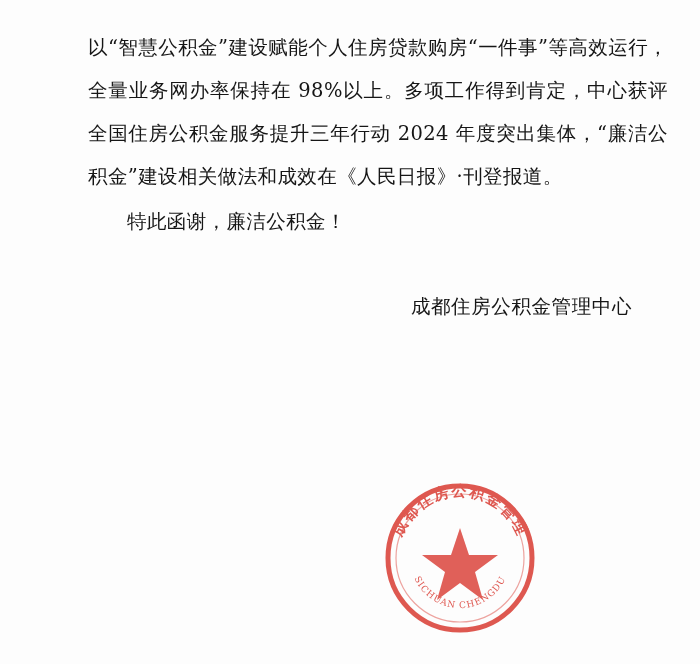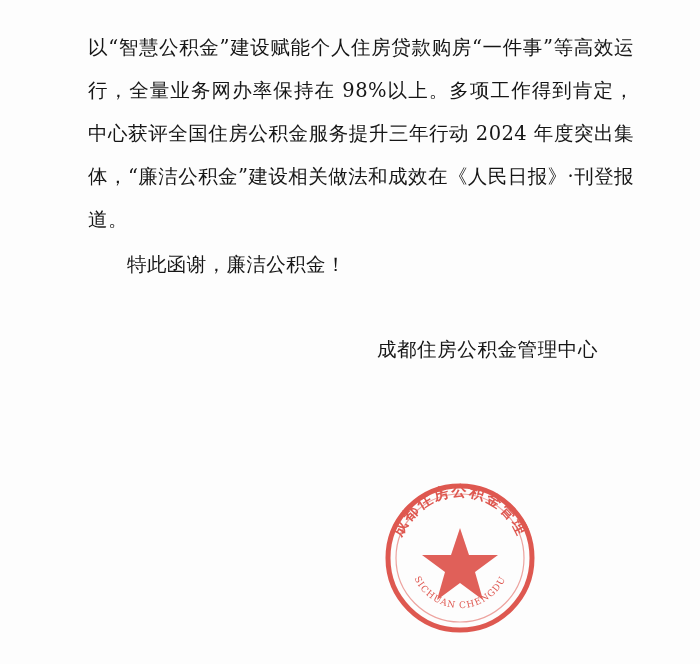--- a/index.html
+++ b/index.html
@@ -13,21 +13,21 @@
     font-family: "DejaVu Serif", "Liberation Serif", serif;
     color: #1a1a1a;
     overflow: hidden;
   }
   .page {
     position: relative;
     width: 700px;
     height: 664px;
     background: #fdfdfd;
     box-sizing: border-box;
-    padding: 26px 66px 0 88px;
+    padding: 26px 32px 0 88px;
   }
   .body-text {
     font-size: 19.5px;
     line-height: 43px;
     letter-spacing: 0.4px;
     text-align: justify;
     text-justify: inter-ideograph;
     color: #161616;
   }
   .para {

